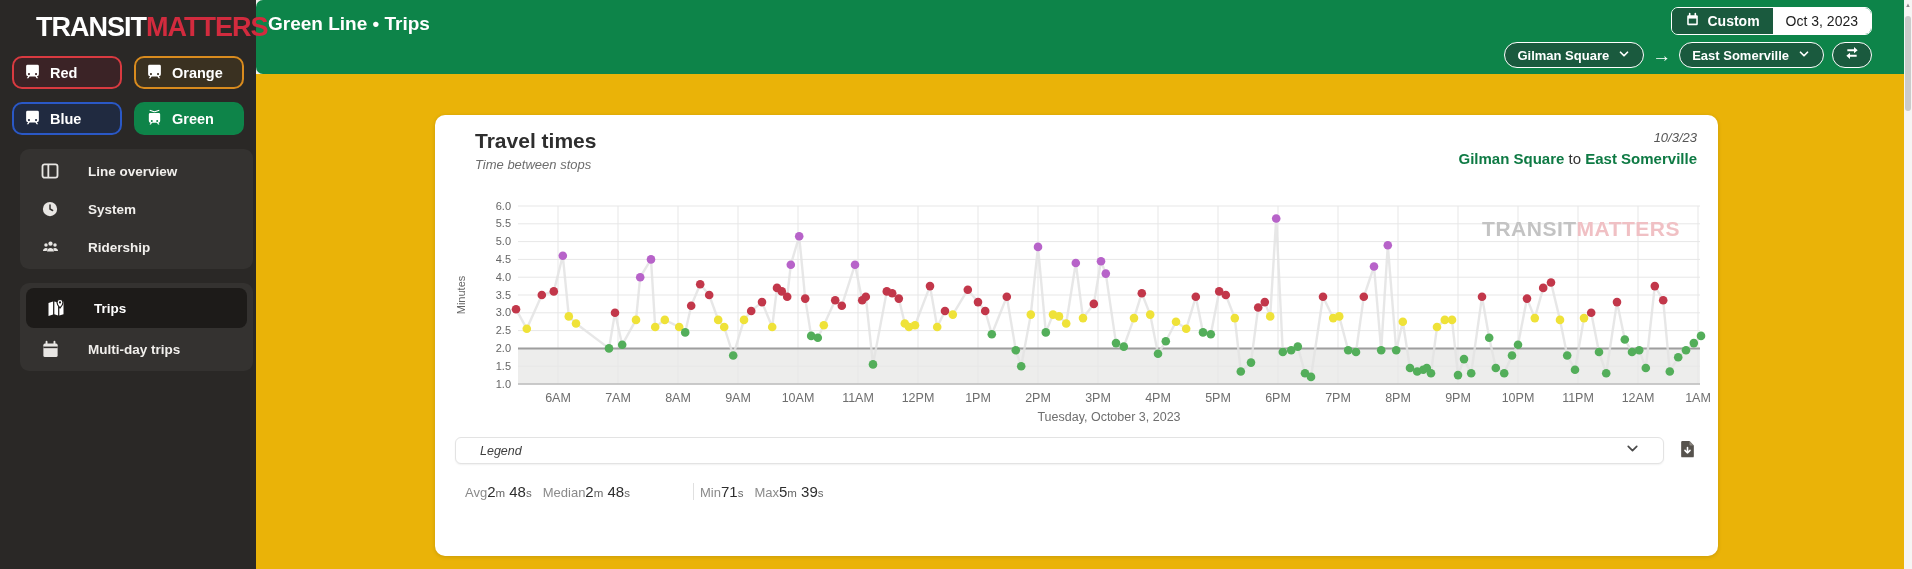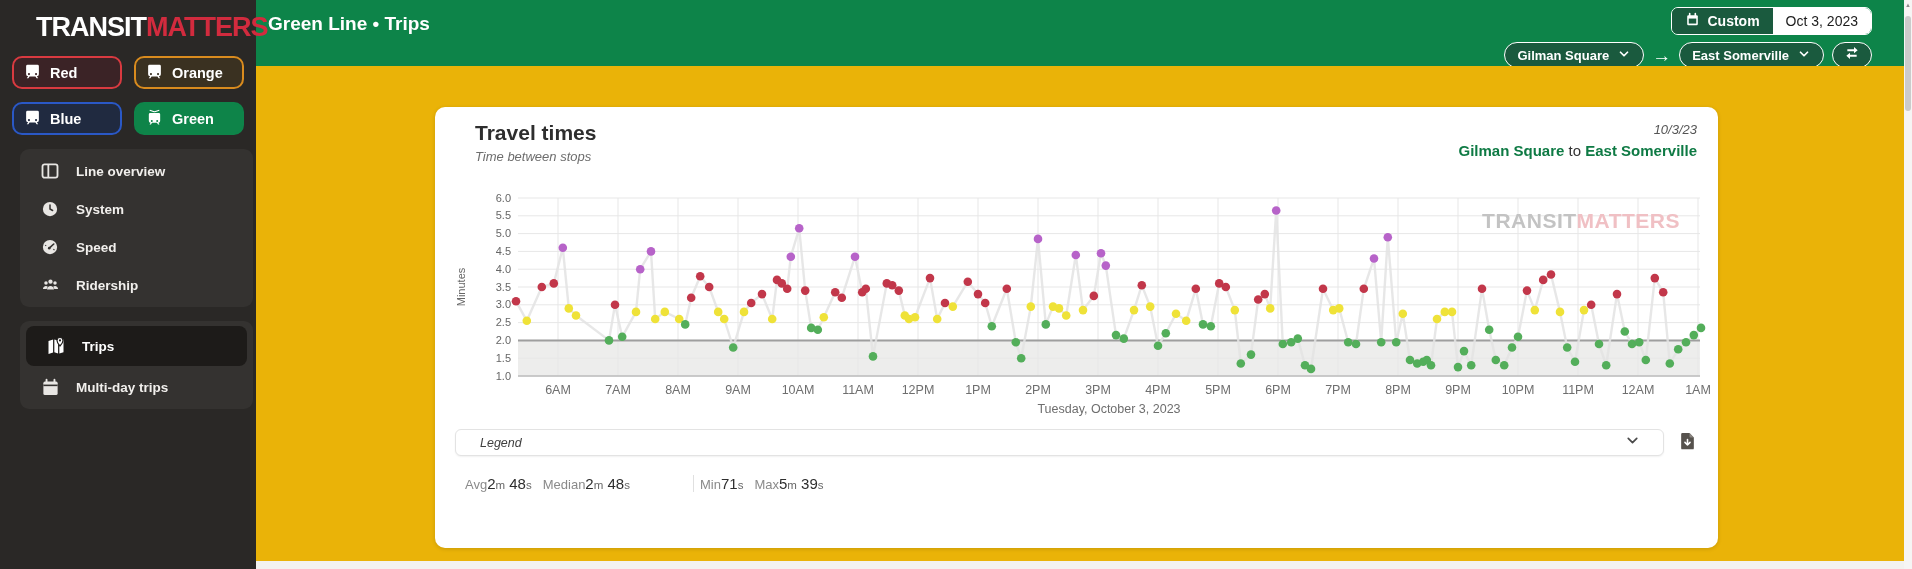--- a/index.html
+++ b/index.html
@@ -13,27 +13,27 @@
   .mode-tab{flex:1;display:flex;align-items:center;justify-content:center;font-size:13.5px;color:#f2f0ed;cursor:pointer;border-right:1.5px solid #f0eeea;}
   .mode-tab:last-child{border-right:none;}
   .mode-tab.active{background:#f2f0ed;color:#262422;}
   .lines-grid{display:grid;grid-template-columns:1fr 1fr;gap:13px 12px;margin:13px 12px 0 12px;}
   .line-btn{height:33px;border-radius:10px;border:2px solid;display:flex;align-items:center;gap:9px;padding-left:10px;color:#fff;font-size:14.5px;font-weight:600;cursor:pointer;box-sizing:border-box;}
   .line-red{border-color:#d93a40;background:#3b2326;}
   .line-orange{border-color:#d98b1e;background:#3a3121;}
   .line-blue{border-color:#2a58c6;background:#202a40;}
   .line-green{border-color:#0e8449;background:#0e8449;}
   .nav-panel{margin:14px 3px 0 20px;width:233px;background:#343230;border-radius:9px;padding:3px 0;box-sizing:border-box;}
-  .nav-item{height:38px;display:flex;align-items:center;gap:16px;padding-left:20px;color:#f1efec;font-size:13.5px;font-weight:600;cursor:pointer;}
+  .nav-item{height:38px;display:flex;align-items:center;gap:28px;padding-left:20px;color:#f1efec;font-size:13.5px;font-weight:600;cursor:pointer;}
   .nav-item .nav-ic{width:20px;height:20px;display:flex;align-items:center;justify-content:center;flex:none;}
   .nav-item.disabled{color:#6f6c68;cursor:default;}
   .nav-item.active{background:#1d1b19;border-radius:8px;margin:2px 6px;height:40px;font-weight:700;color:#fff;}
   
   .main{position:absolute;left:256px;top:0;width:1656px;height:569px;}
-  .green-header{position:relative;width:100%;height:66px;background:#0d8449;}
+  .green-header{position:relative;width:100%;height:74px;background:#0d8449;border-radius:7px;}
   .page-title{position:absolute;left:12px;top:13px;color:#fff;font-size:19px;font-weight:700;}
   .hdr-controls{position:absolute;right:40px;top:7px;display:flex;flex-direction:column;align-items:flex-end;gap:7px;}
   .date-control{display:flex;height:26px;border:1.5px solid #fff;border-radius:7px;overflow:hidden;cursor:pointer;}
   .date-seg{display:flex;align-items:center;gap:7px;padding:0 13px;font-size:14px;}
   .date-seg.custom{background:#1a5a3e;color:#fff;font-weight:600;}
   .date-seg.value{background:#fff;color:#1c1c1c;}
   .station-row{display:flex;align-items:center;gap:8px;}
   .station-pill{height:26px;display:flex;align-items:center;gap:8px;padding:0 12px;background:#1a5a3e;border:1.5px solid #fff;border-radius:15px;color:#fff;font-size:13px;font-weight:700;cursor:pointer;box-sizing:border-box;}
   .route-arrow{color:#fff;font-size:19px;font-weight:700;line-height:1;}
   .swap-btn{width:40px;height:26px;display:flex;align-items:center;justify-content:center;background:#1a5a3e;border:1.5px solid #fff;border-radius:13px;cursor:pointer;box-sizing:border-box;}
@@ -110,31 +110,20 @@
         <span>Line overview</span>
       </div>
       <div class="nav-item">
         <span class="nav-ic">
             <svg viewBox="0 0 24 24" width="18" height="18">
               <circle cx="12" cy="12" r="9.5" fill="#e8e6e3"></circle>
               <path d="M12 6.5V12l3.5 2" stroke="#343230" stroke-width="2" fill="none" stroke-linecap="round"></path>
             </svg>
           </span>
         <span>System</span>
-      </div>
-      <div class="nav-item">
-        <span class="nav-ic">
-            <svg viewBox="0 0 24 24" width="18" height="18">
-              <circle cx="12" cy="12" r="9.5" fill="#e8e6e3"></circle>
-              <path d="M11 13.5L17 8" stroke="#343230" stroke-width="2.2" stroke-linecap="round"></path>
-              <circle cx="11" cy="13.5" r="1.7" fill="#343230"></circle>
-              <path d="M5.5 9.5l1.5 1M18 16l-1.5-1" stroke="#343230" stroke-width="1.4"></path>
-            </svg>
-          </span>
-        <span>Speed</span>
       </div>
       <div class="nav-item">
         <span class="nav-ic">
             <svg viewBox="0 0 24 24" width="19" height="19" fill="#e8e6e3">
               <circle cx="6.3" cy="8.8" r="2.2"></circle>
               <circle cx="17.7" cy="8.8" r="2.2"></circle>
               <circle cx="12" cy="7.2" r="2.7"></circle>
               <path d="M2.5 16.5c0-2.1 1.7-3.8 3.8-3.8.9 0 1.7.3 2.3.8-.9 1-1.4 2.1-1.4 3zM21.5 16.5c0-2.1-1.7-3.8-3.8-3.8-.9 0-1.7.3-2.3.8.9 1 1.4 2.1 1.4 3zM7.6 17c0-2.4 2-4.4 4.4-4.4s4.4 2 4.4 4.4z"></path>
             </svg>
           </span>

